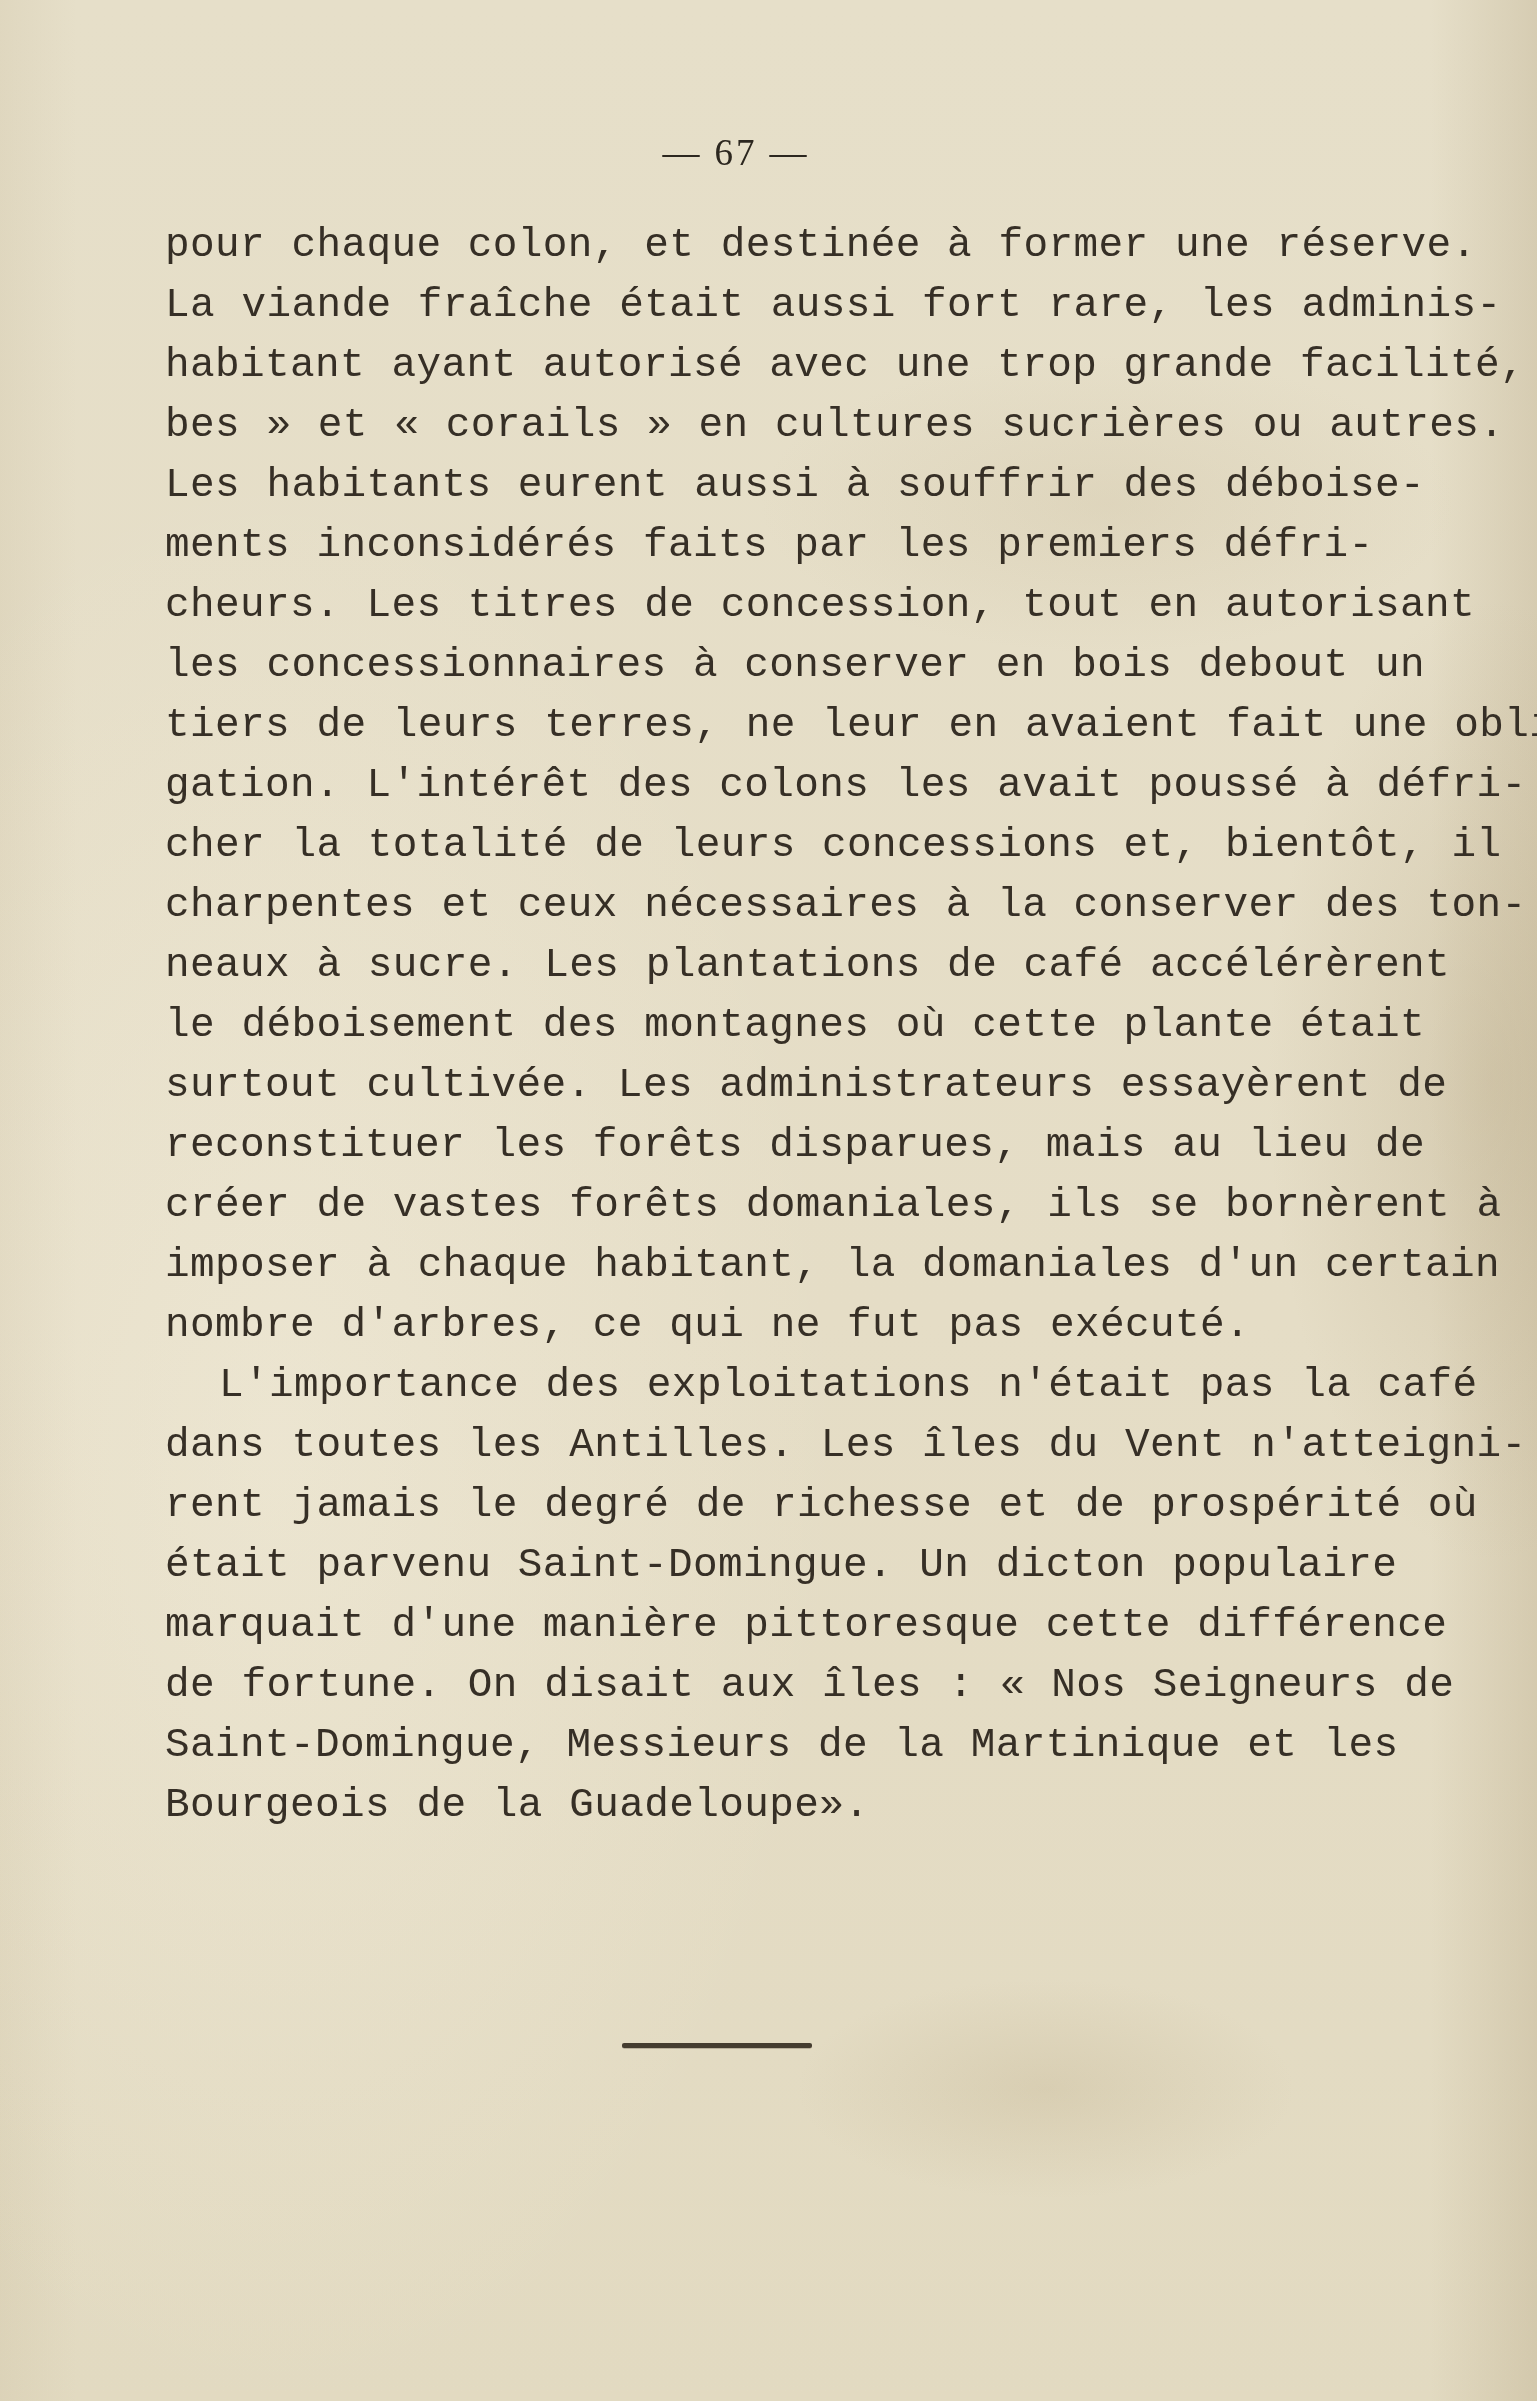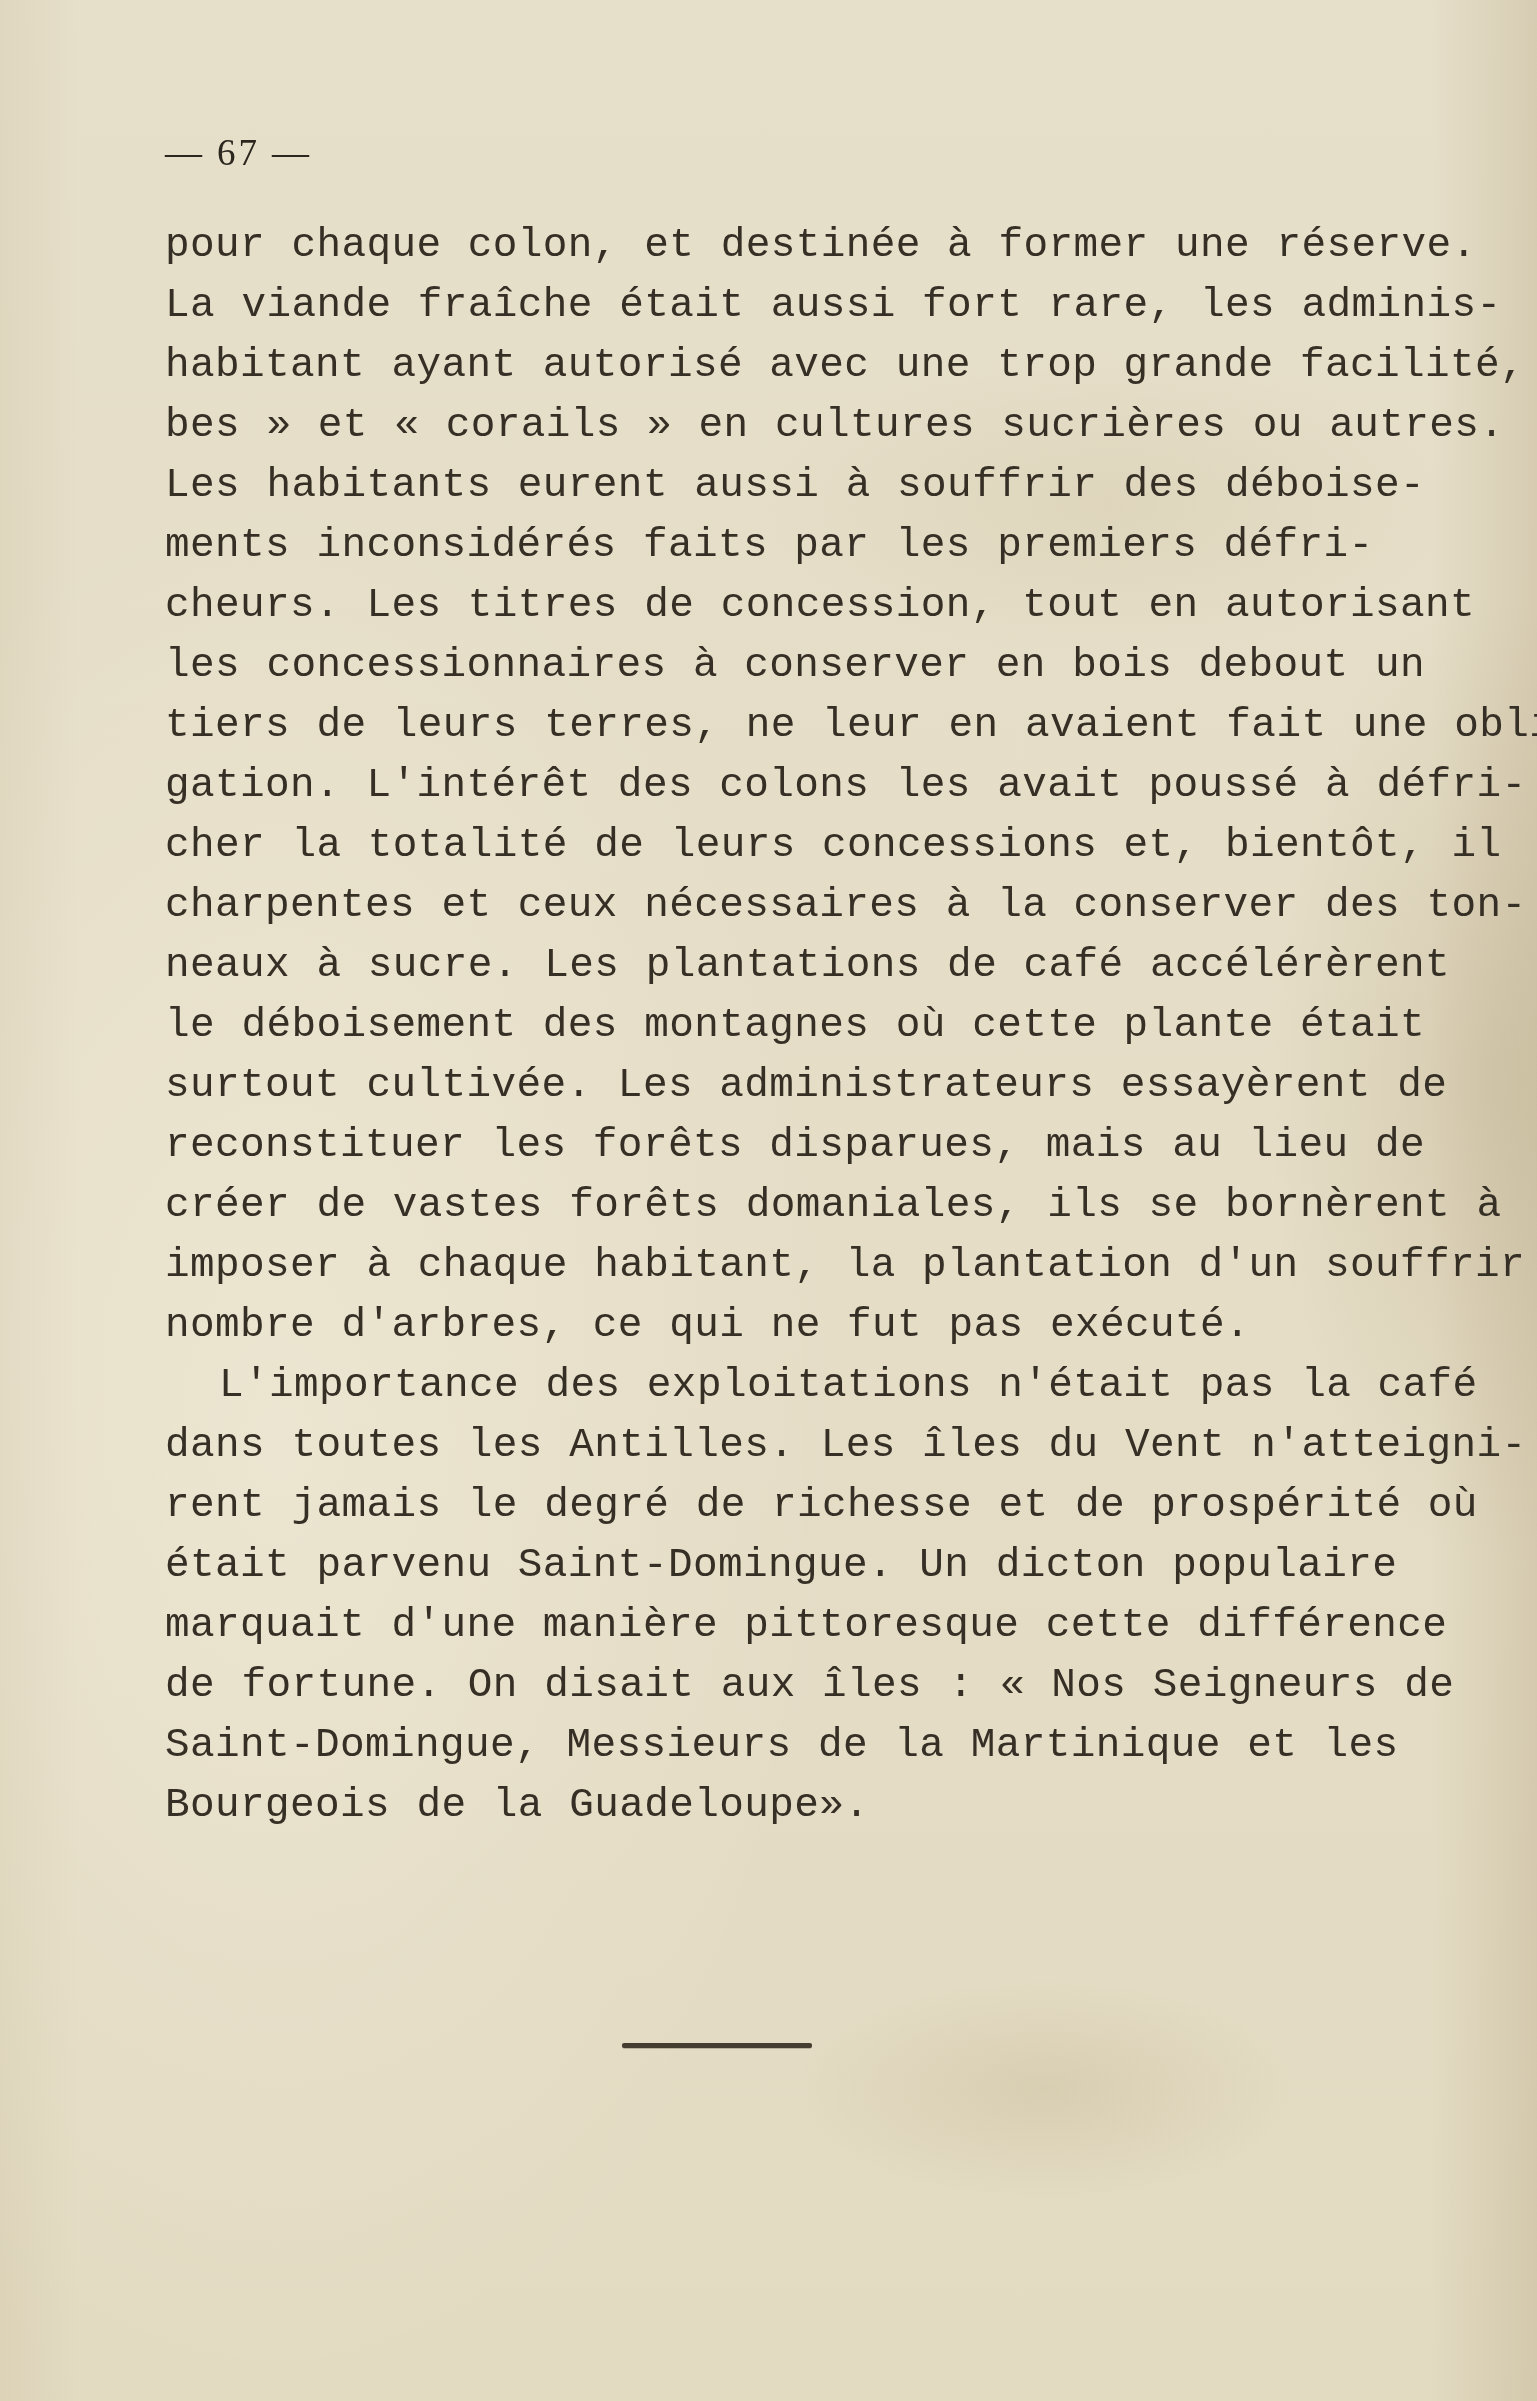--- a/index.html
+++ b/index.html
@@ -21,21 +21,21 @@
       radial-gradient(ellipse 784px 1354px at 18% 60%, rgba(252,248,234,0.30), transparent 72%),
       radial-gradient(ellipse 299px 642px at 97% 45%, rgba(172,154,116,0.28), transparent 75%),
       linear-gradient(90deg, rgba(188,173,139,0.16) 0%, rgba(0,0,0,0) 5%, rgba(0,0,0,0) 93%, rgba(168,150,113,0.26) 100%),
       linear-gradient(180deg, #e6dfc9 0%, #e5ddc6 55%, #e2dac1 100%);
   }
   .page-number {
     position: absolute;
     top: 131px;
     left: 165px;
     width: 1142px;
-    text-align: left;
+    text-align: center;
     font-size: 37px;
     letter-spacing: 2.9px;
     color: #2c271f;
   }
   .text-block {
     position: absolute;
     left: 165px;
     top: 215px;
     width: 1142px;
     font-size: 41px;
@@ -86,21 +86,21 @@
     <div class="line">les concessionnaires à conserver en bois debout un</div>
     <div class="line">tiers de leurs terres, ne leur en avaient fait une obli-</div>
     <div class="line">gation. L'intérêt des colons les avait poussé à défri-</div>
     <div class="line">cher la totalité de leurs concessions et, bientôt, il</div>
     <div class="line">charpentes et ceux nécessaires à la conserver des ton-</div>
     <div class="line">neaux à sucre. Les plantations de café accélérèrent</div>
     <div class="line">le déboisement des montagnes où cette plante était</div>
     <div class="line">surtout cultivée. Les administrateurs essayèrent de</div>
     <div class="line">reconstituer les forêts disparues, mais au lieu de</div>
     <div class="line">créer de vastes forêts domaniales, ils se bornèrent à</div>
-    <div class="line">imposer à chaque habitant, la plantation d'un souffrir</div>
+    <div class="line">imposer à chaque habitant, la domaniales d'un certain</div>
     <div class="line end">nombre d'arbres, ce qui ne fut pas exécuté.</div>
     <div class="line indent">L'importance des exploitations n'était pas la café</div>
     <div class="line">dans toutes les Antilles. Les îles du Vent n'atteigni-</div>
     <div class="line">rent jamais le degré de richesse et de prospérité où</div>
     <div class="line">était parvenu Saint-Domingue. Un dicton populaire</div>
     <div class="line">marquait d'une manière pittoresque cette différence</div>
     <div class="line">de fortune. On disait aux îles : « Nos Seigneurs de</div>
     <div class="line">Saint-Domingue, Messieurs de la Martinique et les</div>
     <div class="line end">Bourgeois de la Guadeloupe».</div>
   </div>

